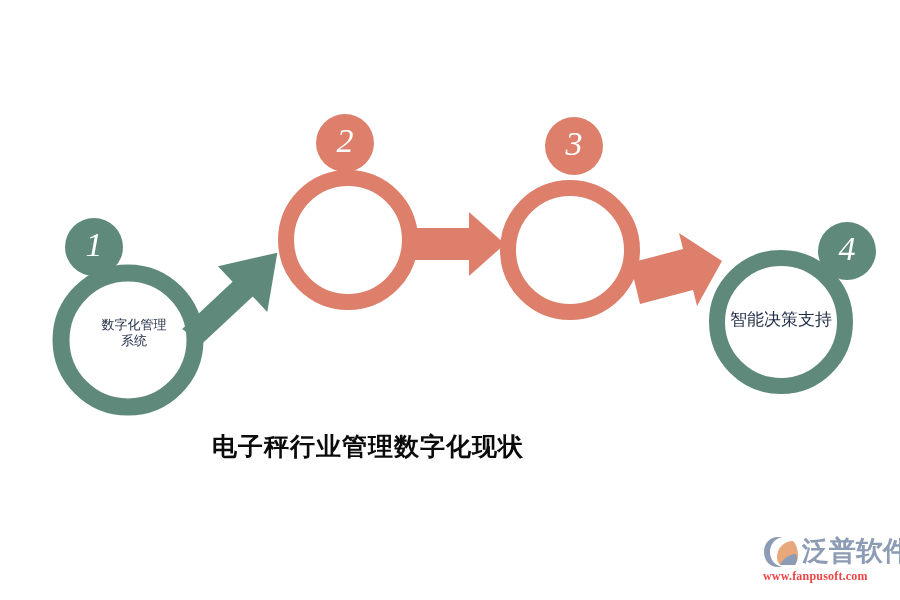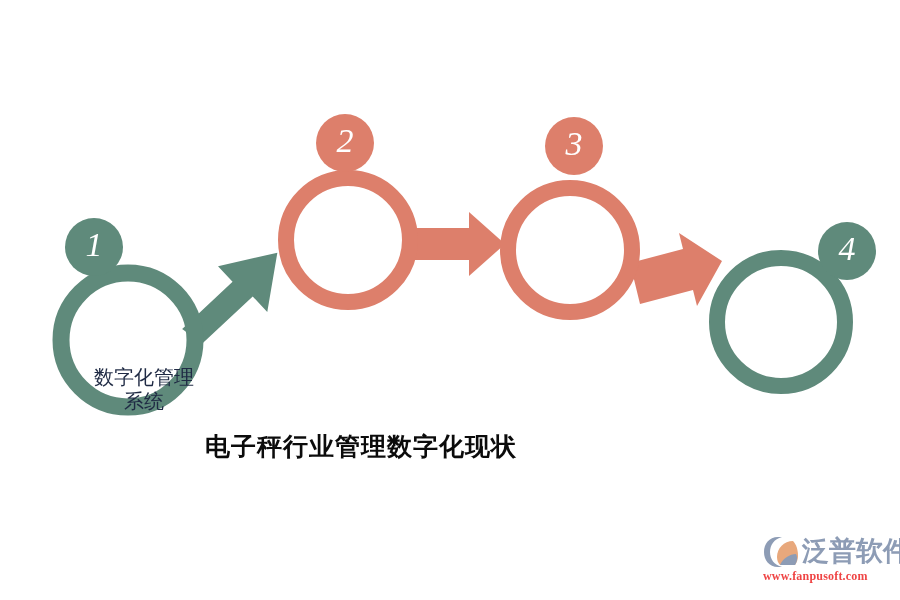--- a/index.html
+++ b/index.html
@@ -38,21 +38,21 @@
     position: absolute;
     text-align: center;
     color: #ffffff;
     font-family: "Liberation Serif", "DejaVu Serif", serif;
     font-style: italic;
     font-weight: 400;
     pointer-events: none;
   }
   #diagram-title {
     position: absolute;
-    left: 5px;
+    left: 12px;
     top: 430px;
     width: 712px;
     text-align: center;
     font-family: "Liberation Serif", "DejaVu Serif", serif;
     font-weight: bold;
     font-size: 25px;
     letter-spacing: 1px;
     color: #0b0b0b;
   }
   #watermark {
@@ -125,25 +125,26 @@
       <circle cx="570" cy="250" r="62" fill="none" stroke="#dd7f6b" stroke-width="16"></circle>
       <circle cx="574" cy="146" r="29" fill="#dd7f6b"></circle>
     </g>
 
     <g>
       <circle cx="781" cy="322" r="64" fill="none" stroke="#5f8a7b" stroke-width="16"></circle>
       <circle cx="847" cy="251" r="29" fill="#5f8a7b"></circle>
     </g>
   </svg>
 
-  <div class="node-label" style="left:64px; top:317px; width:160px; font-size:20px;margin-top:48px;">数字化管理
+  <div class="node-label" style="left:54px; top:317px; width:160px; font-size:13px;">数字化管理
 系统</div>
 
 
 
+  <div class="node-label" style="left:701px; top:310px; width:160px; font-size:17px;">智能决策支持</div>
 
   <div class="badge-num" style="left:64px; top:226px; width:60px; font-size:34px;">1</div>
 
   <div class="badge-num" style="left:315px; top:122px; width:60px; font-size:34px;">2</div>
 
   <div class="badge-num" style="left:544px; top:125px; width:60px; font-size:34px;">3</div>
 
   <div class="badge-num" style="left:817px; top:230px; width:60px; font-size:34px;">4</div>
 
   <div id="diagram-title">电子秤行业管理数字化现状</div>

